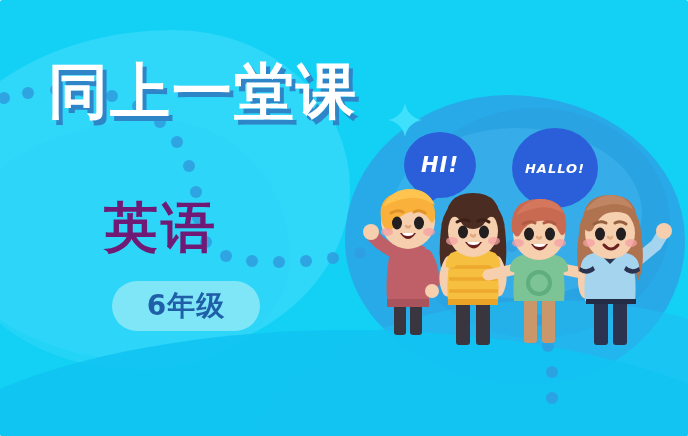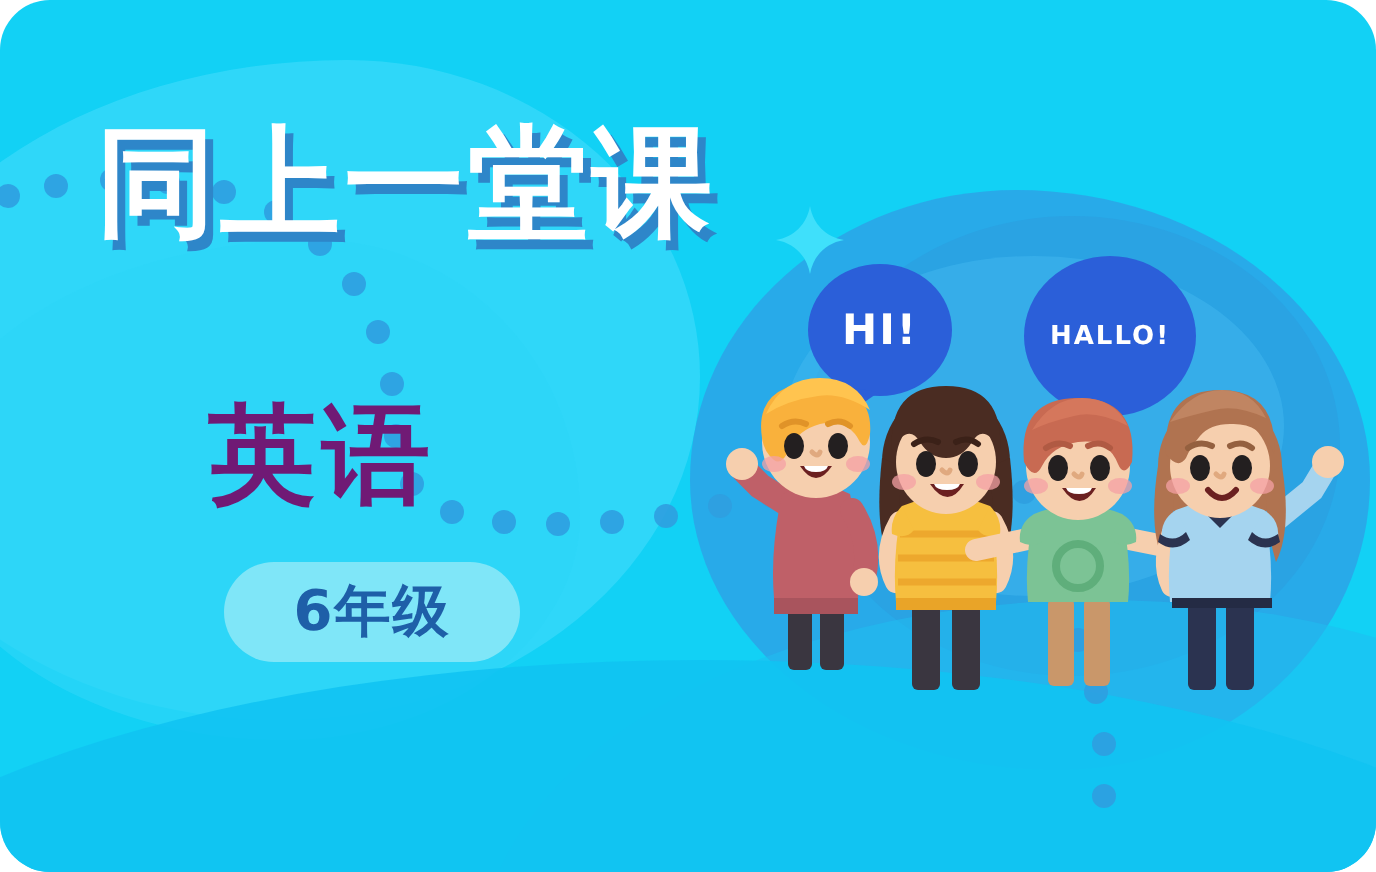--- a/index.html
+++ b/index.html
@@ -2,21 +2,21 @@
 <html><head>
 <meta charset="utf-8">
 <style>
   html,body{margin:0;padding:0;background:#ffffff;}
   body{width:688px;height:436px;overflow:hidden;
        font-family:"Liberation Sans","DejaVu Sans",sans-serif;}
 
   #card{
     position:relative;
     width:688px;height:436px;
-    border-radius:25px;
+    border-radius:2px;
     overflow:hidden;
     background:#12d1f5;
   }
 
   
   .bg-layer{position:absolute;pointer-events:none;}
 
   
   .blob-left{
     left:-70px; top:30px;
@@ -133,20 +133,21 @@
   
   .bubble{
     position:absolute;
     background:#2b5fd9;
     border-radius:50%;
     display:flex;align-items:center;justify-content:center;
   }
   .bubble .txt{
     color:#ffffff;
     font-weight:700;
+    font-style:italic;
     letter-spacing:1px;
     font-family:"DejaVu Sans","Liberation Sans",sans-serif;
   }
   .bubble:after{
     content:"";
     position:absolute;
     width:0;height:0;
   }
   #bubble-hi{ left:404px; top:132px; width:72px; height:66px; }
   #bubble-hi .txt{ font-size:21px; }

